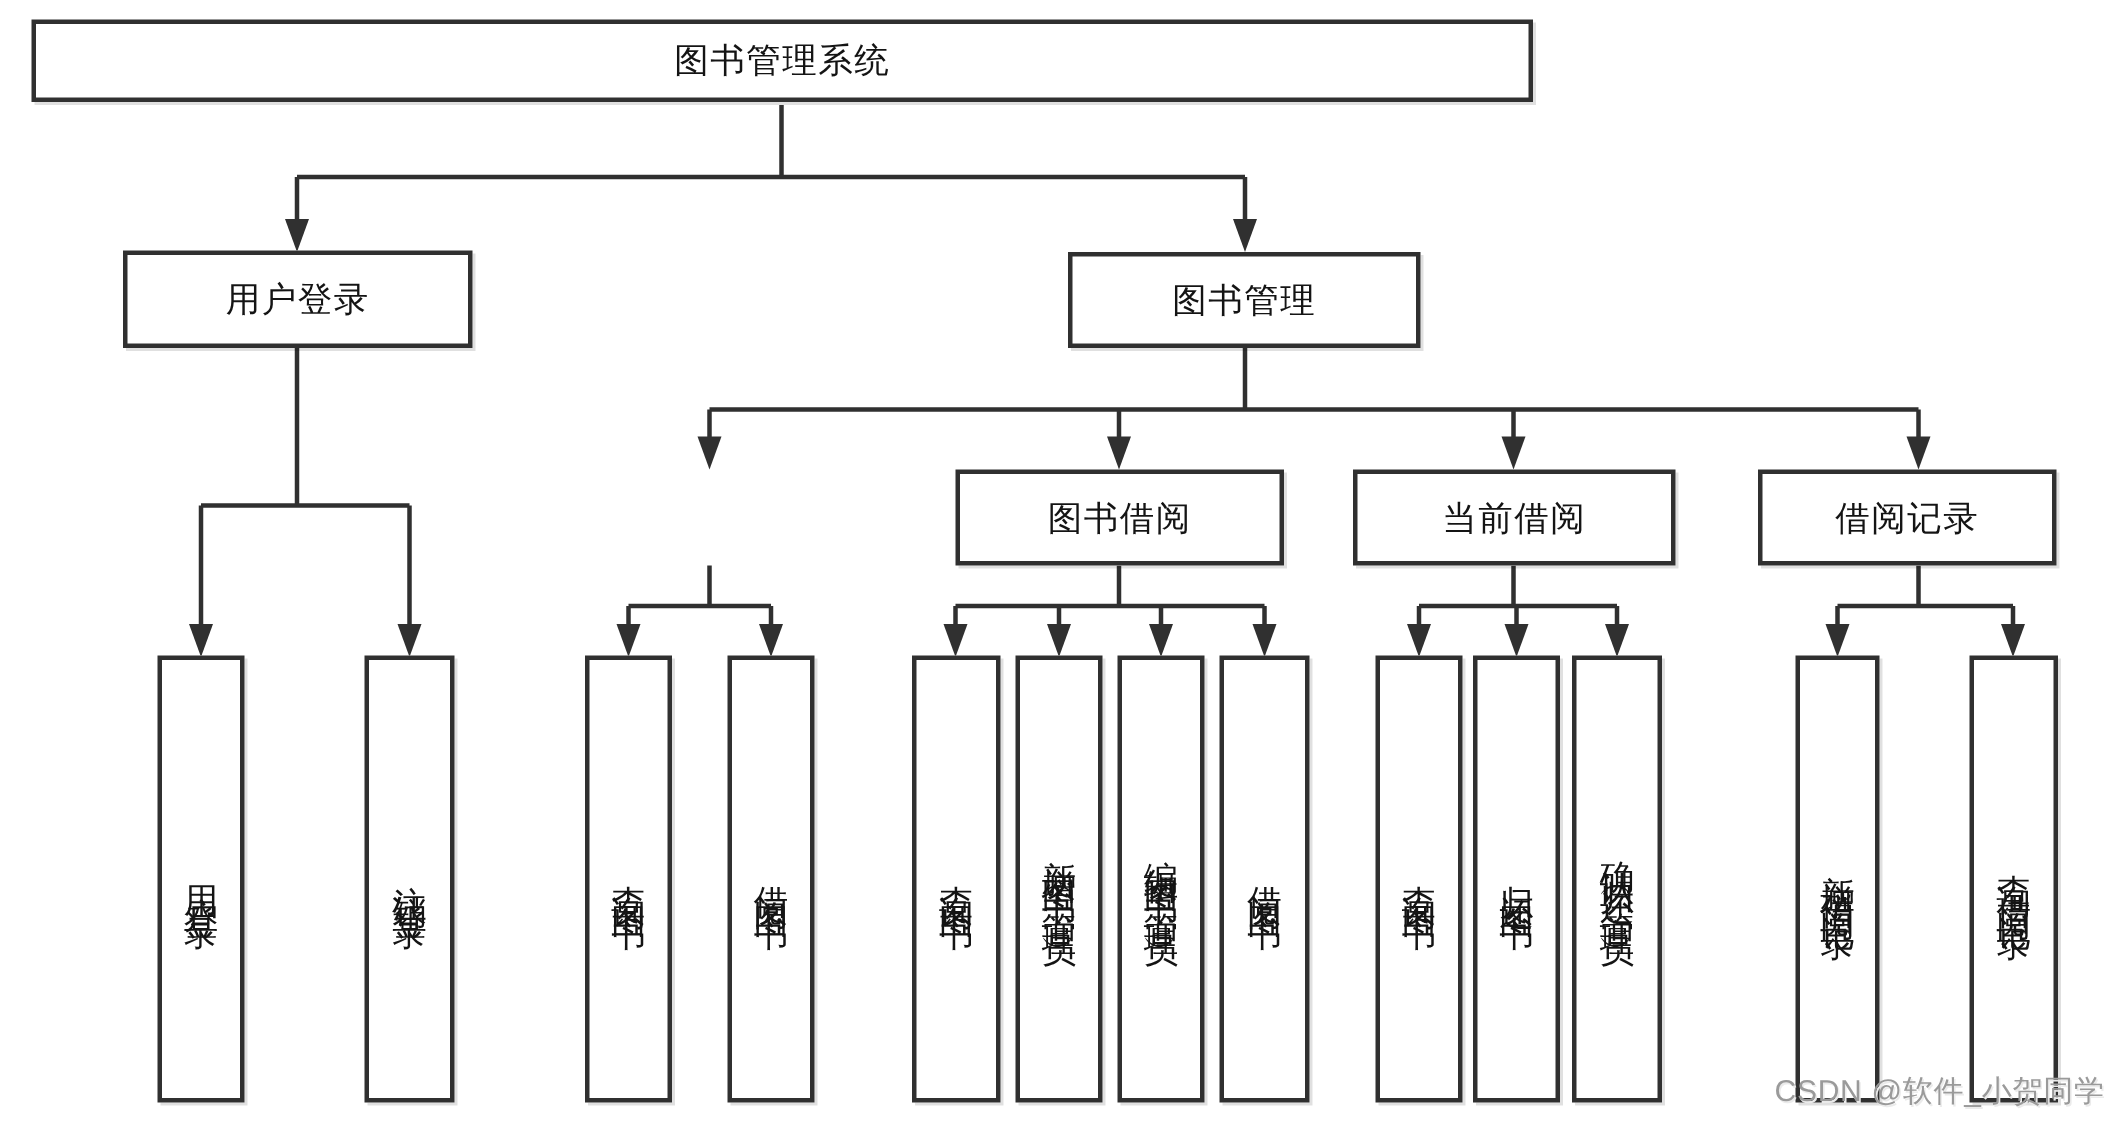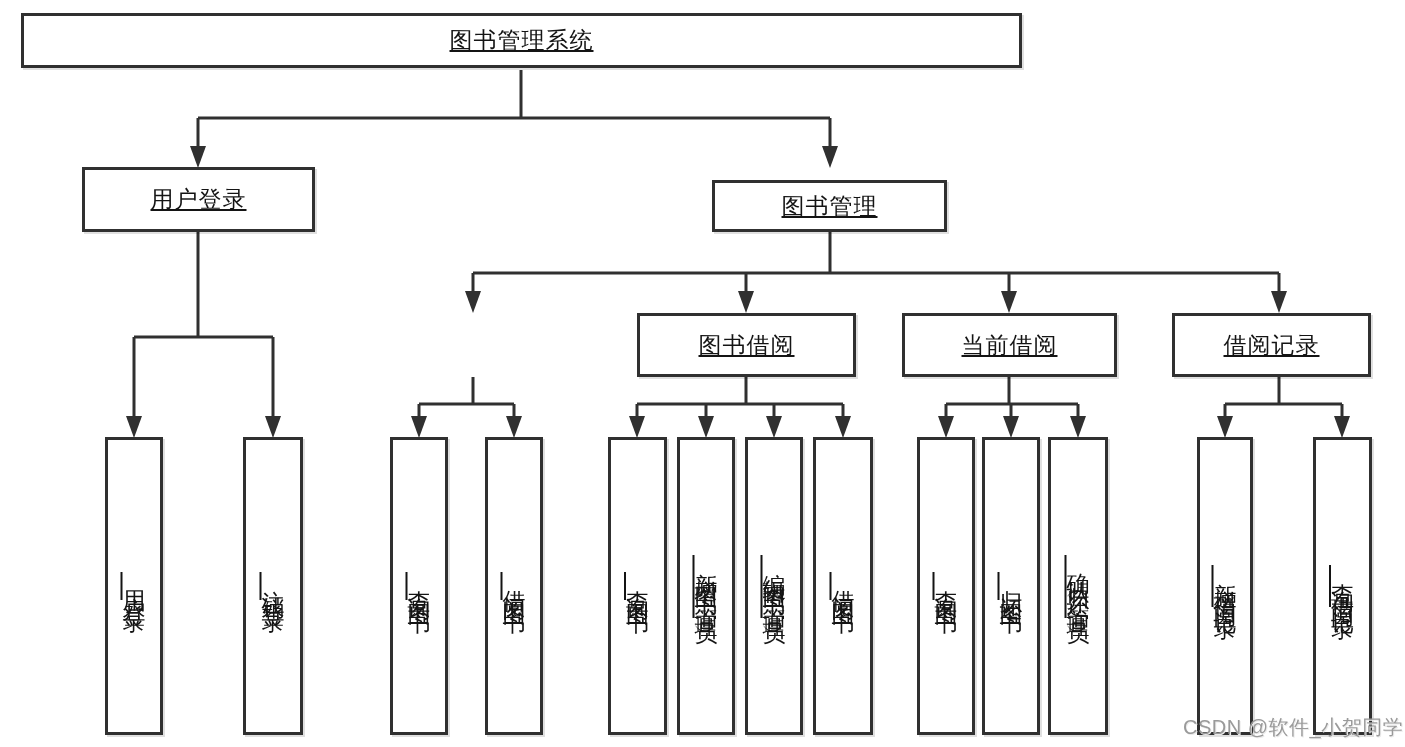--- a/index.html
+++ b/index.html
@@ -2,21 +2,21 @@
 <html><head>
 <meta charset="utf-8">
 <style>
   html,body{margin:0;padding:0;background:#ffffff;}
   body{width:1405px;height:747px;position:relative;overflow:hidden;
        font-family:"Liberation Sans","DejaVu Sans",sans-serif;color:#141414;}
   .stage{position:absolute;left:0;top:0;width:1405px;height:747px;}
   svg.connectors{position:absolute;left:0;top:0;}
   .node{position:absolute;box-sizing:border-box;border:3px solid #303030;background:#ffffff;
         display:flex;align-items:center;justify-content:center;text-align:right;
-        box-shadow:2px 2px 0 rgba(0,0,0,0.12);text-decoration:underline;}
+        box-shadow:2px 2px 0 rgba(0,0,0,0.12);}
   .node.h{font-size:23px;letter-spacing:1px;white-space:nowrap;}
   .node.v{writing-mode:vertical-rl;text-orientation:mixed;font-size:23px;letter-spacing:7px;
           line-height:1;padding:4px 0;}
   .watermark{position:absolute;left:1183px;top:714px;font-size:20px;letter-spacing:0.5px;
              color:#9a9a9a;text-shadow:1px 1px 0 #ebebeb;white-space:nowrap;z-index:5;}
 </style>
 </head>
 <body>
 
 <div class="stage">
@@ -50,21 +50,21 @@
       <path d="M1003,416 L1019,416 L1011,438 Z"></path>
       <path d="M1070,416 L1086,416 L1078,438 Z"></path>
       <path d="M1217,416 L1233,416 L1225,438 Z"></path>
       <path d="M1334,416 L1350,416 L1342,438 Z"></path>
     </g>
   </svg>
 
   <div class="node h" style="left:21px;top:13px;width:1001px;height:55px">图书管理系统</div>
 
   <div class="node h" style="left:82px;top:167px;width:233px;height:65px">用户登录</div>
-  <div class="node h" style="left:712px;top:180px;width:235px;height:52px">图书管理</div>
+  <div class="node h" style="left:712px;top:168px;width:235px;height:64px">图书管理</div>
 
   <div class="node h" style="left:902px;top:313px;width:215px;height:64px">当前借阅</div>
   <div class="node h" style="left:637px;top:313px;width:219px;height:64px">图书借阅</div>
   <div class="node h" style="left:1172px;top:313px;width:199px;height:64px">借阅记录</div>
 
   <div class="node v" style="left:105px;top:437px;width:58px;height:298px">用户登录</div>
   <div class="node v" style="left:243px;top:437px;width:60px;height:298px">注销登录</div>
 
   <div class="node v" style="left:390px;top:437px;width:58px;height:298px">查询图书</div>
   <div class="node v" style="left:485px;top:437px;width:58px;height:298px">借阅图书</div>

